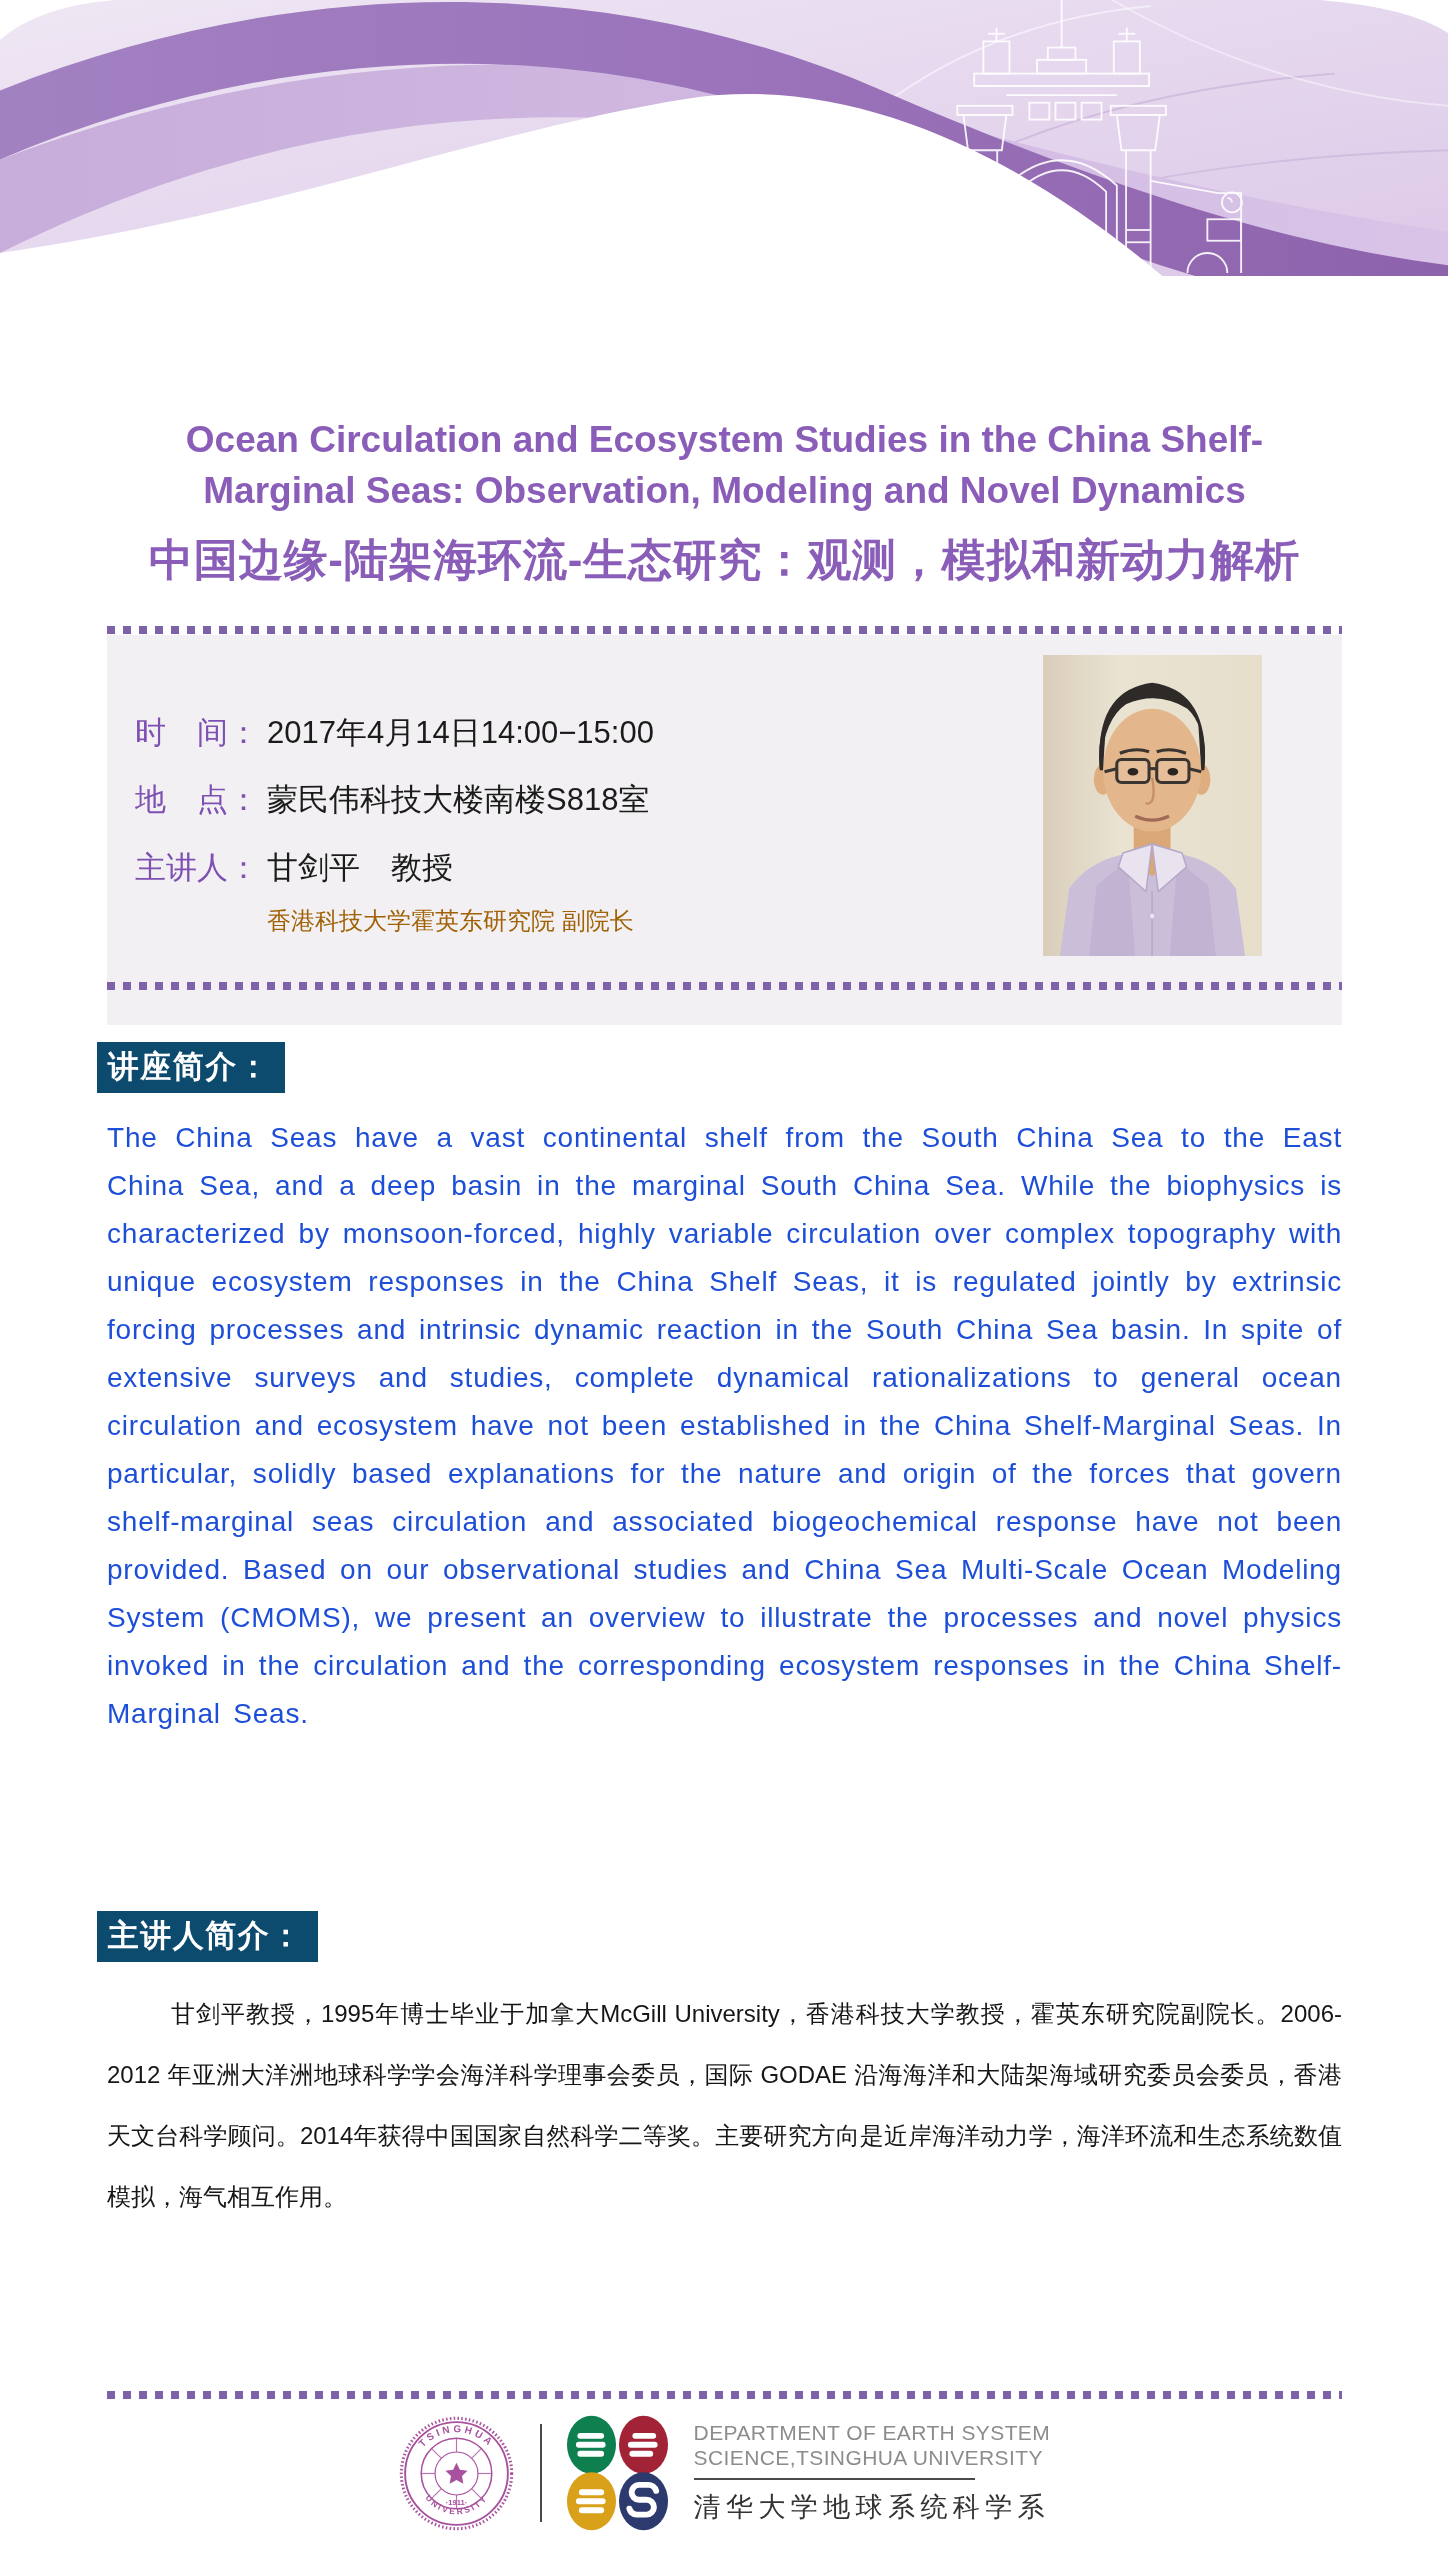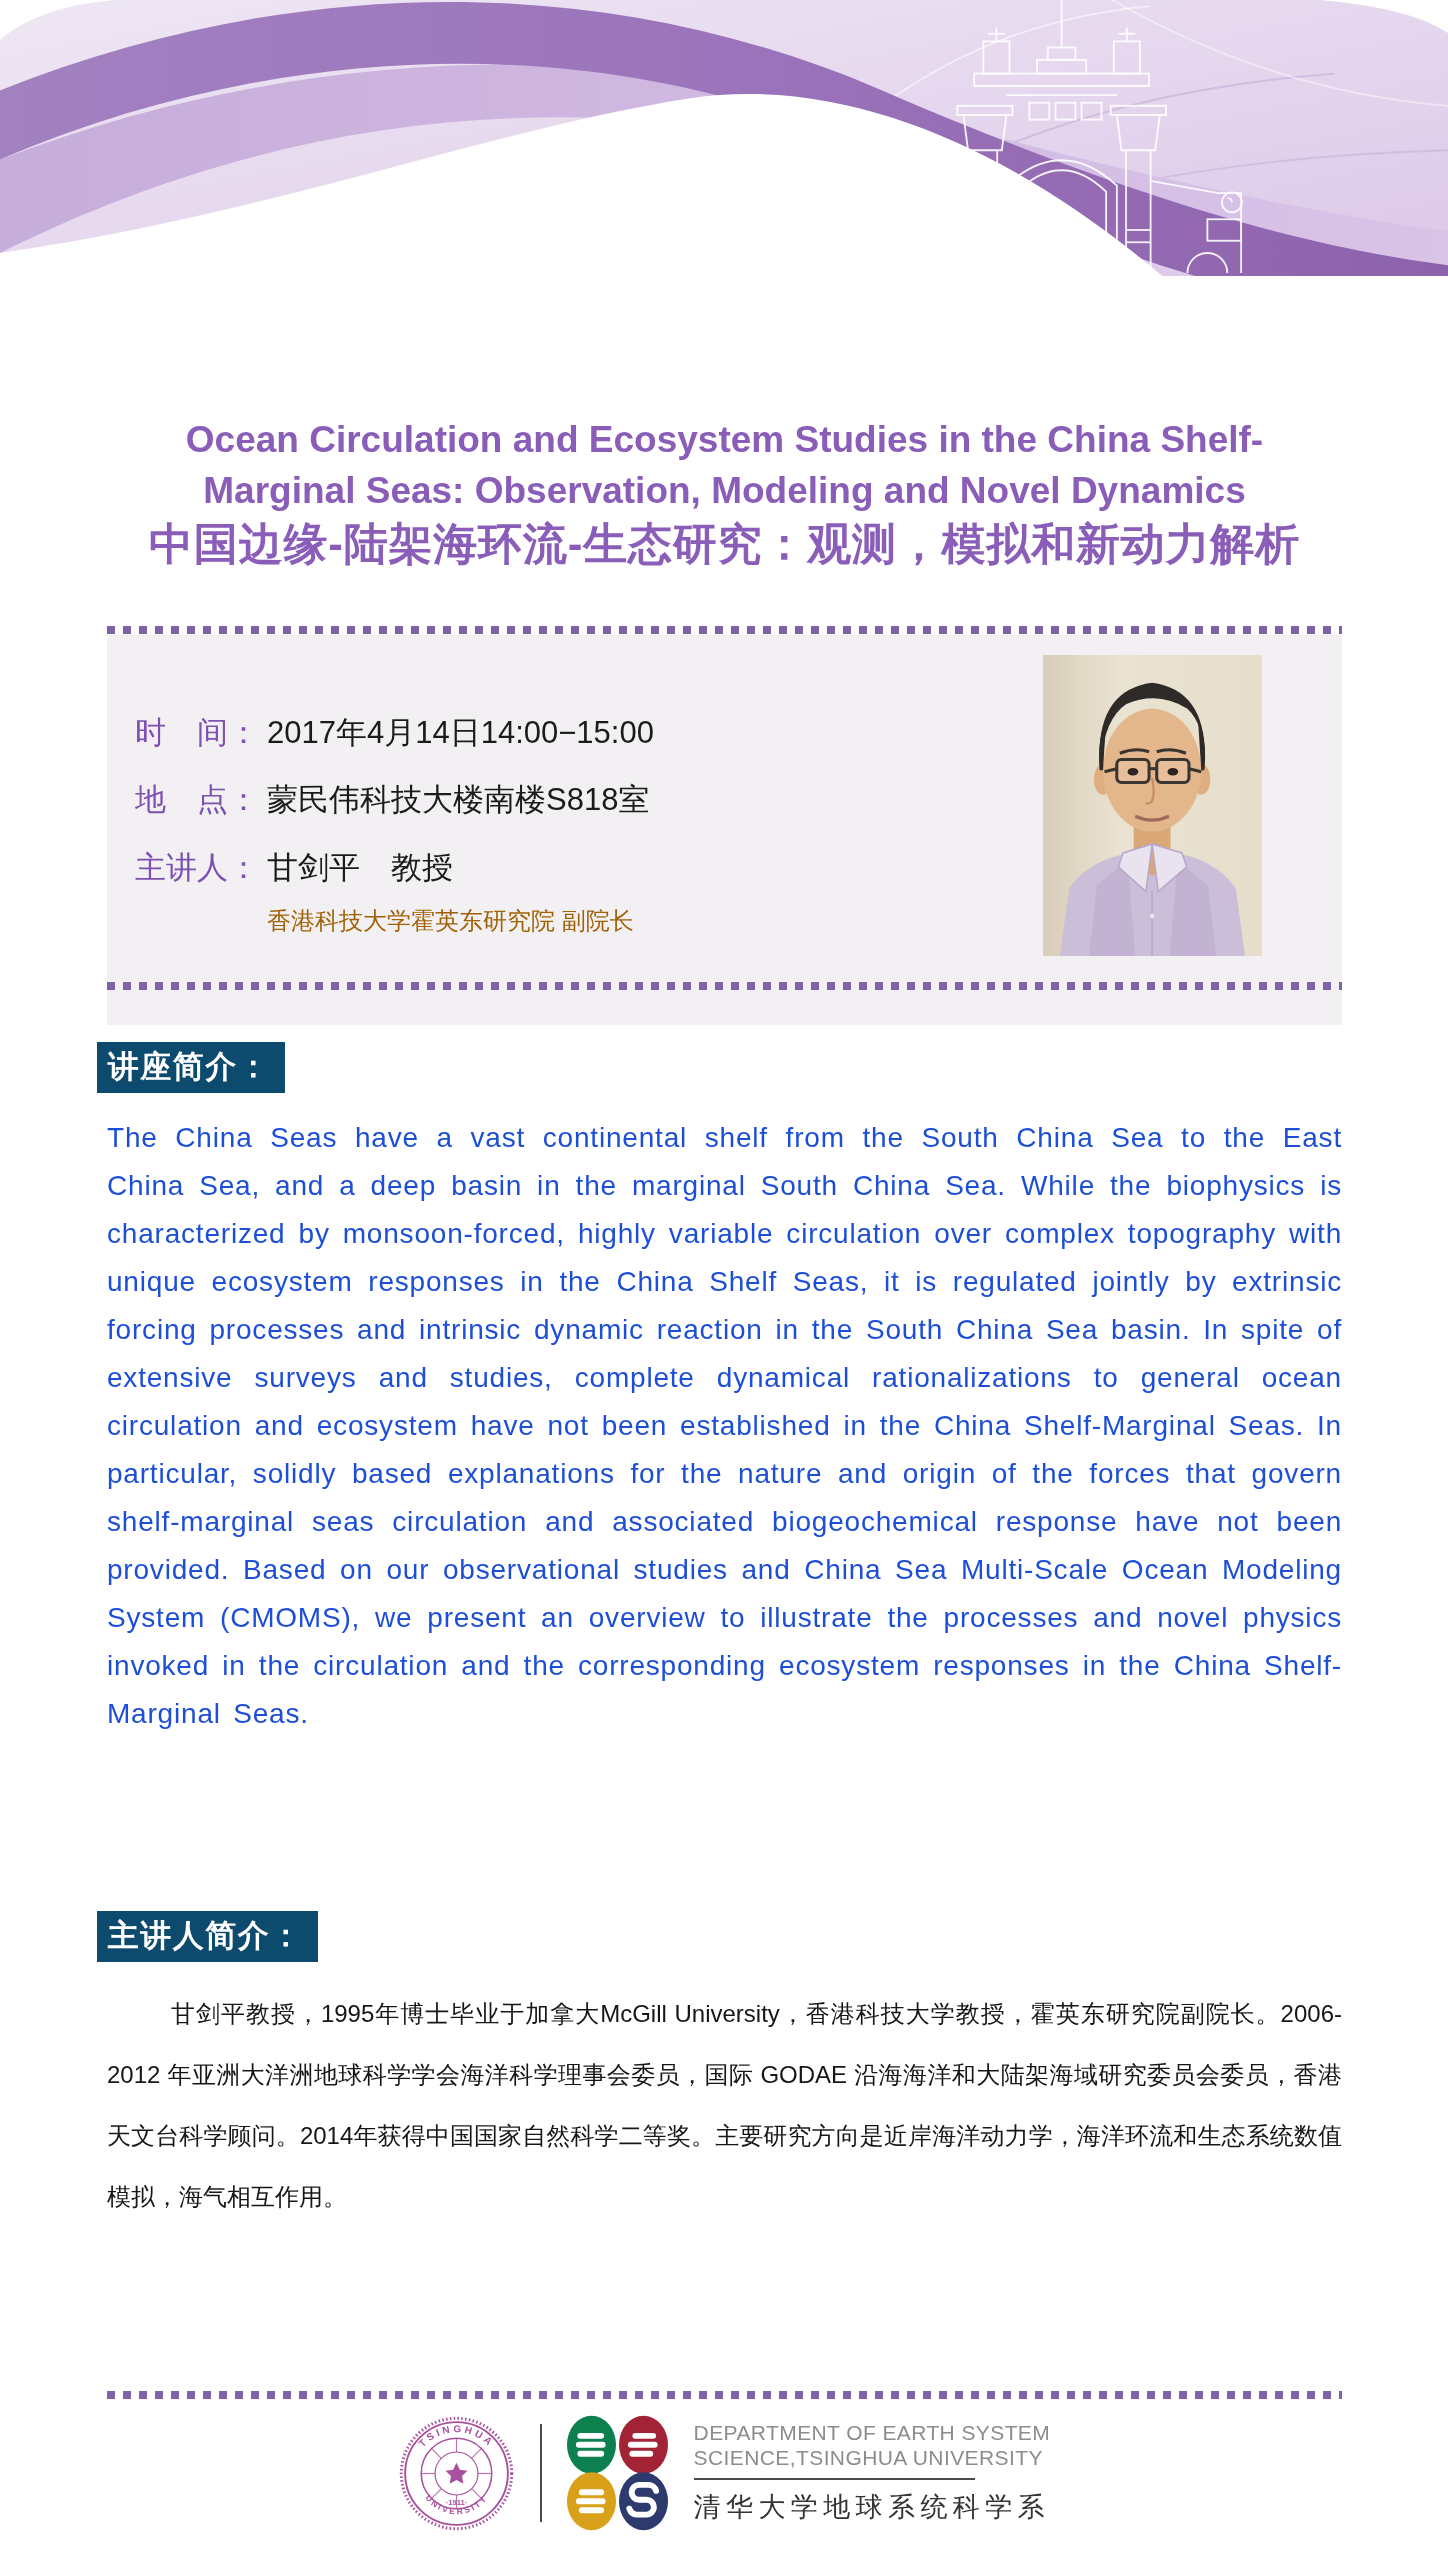--- a/index.html
+++ b/index.html
@@ -13,21 +13,21 @@
   
   .title-main{
     position:absolute;top:328px;left:0;width:1449px;text-align:center;
     font-size:51px;font-weight:700;color:#8A5EB8;letter-spacing:1.5px;line-height:61px;
   }
   .title-block{
     position:absolute;top:414px;left:0;width:1449px;text-align:center;
     color:#8A5EB8;font-weight:700;
   }
   .title-en{font-size:37px;line-height:51px;letter-spacing:0px;}
-  .title-cn-sub{font-size:44px;line-height:55px;margin-top:0;letter-spacing:0.8px;}
+  .title-cn-sub{font-size:44px;line-height:55px;margin-top:16px;letter-spacing:0.8px;}
   
   .dash-row{
     position:absolute;left:107px;width:1235px;height:7.7px;
     background:repeating-linear-gradient(90deg,#7E62A8 0 7.7px,transparent 7.7px 16px);
   }
   
   .info-box{
     position:absolute;left:107px;top:635px;width:1235px;height:390px;
     background:#F2F0F2;
   }

